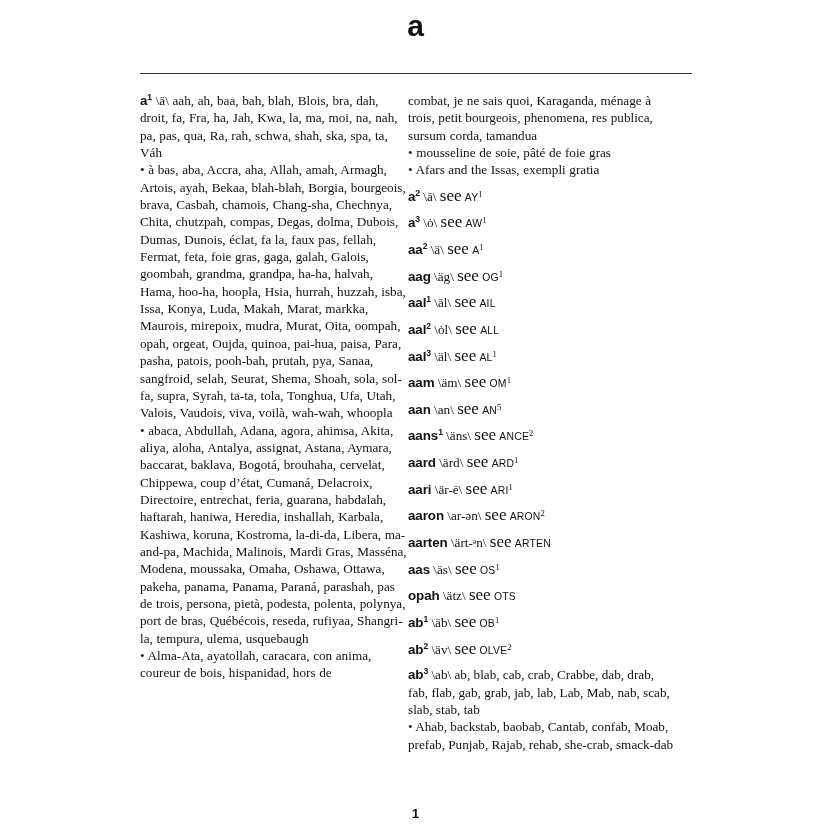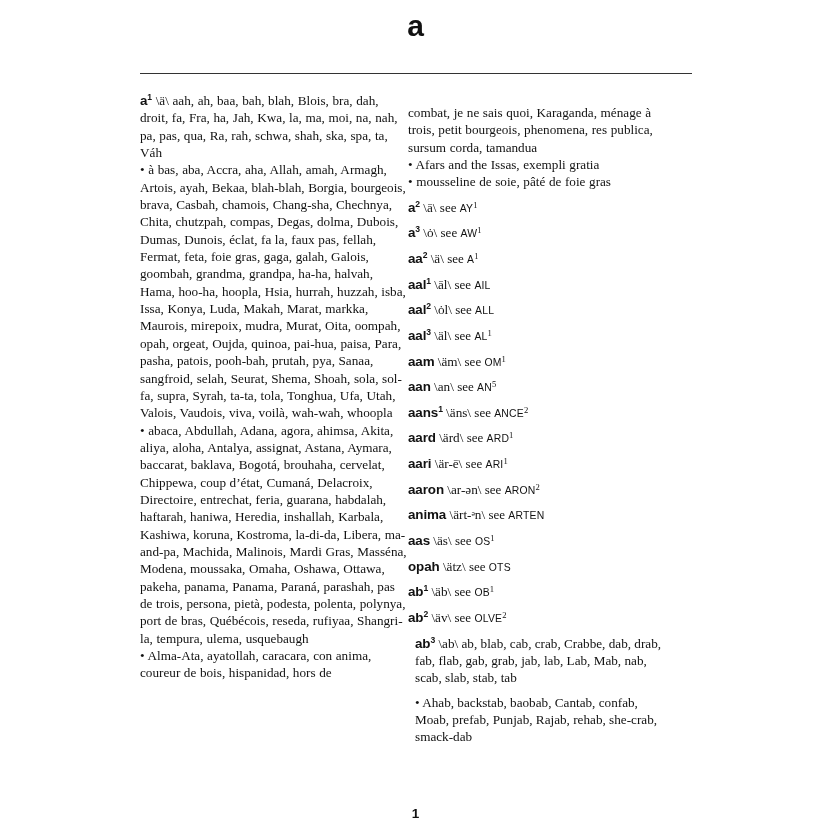--- a/index.html
+++ b/index.html
@@ -66,21 +66,21 @@
   .para {
     font-size: 13.2px;
     line-height: 17.35px;
     text-align: left;
     margin: 0;
     hyphens: none;
     word-spacing: 0.3px;
   }
 
   
-  .para.cont { margin-top: 12px; }
+  .para.cont { margin-top: 0; }
 
   
   .entry {
     font-size: 13.2px;
     line-height: 17.35px;
     margin: 0 0 7.3px 0;
   }
 
   .hw {
     font-family: "Liberation Sans", sans-serif;
@@ -92,41 +92,41 @@
     font-size: 8.6px;
     vertical-align: super;
     line-height: 0;
     font-weight: bold;
   }
   .pron {
     font-family: "Liberation Serif", serif;
     font-size: 13.2px;
   }
   .see {
-    font-size: 13px;
+    font-size: 17px;
   }
   .xref {
     font-family: "Liberation Sans", sans-serif;
     font-size: 10.4px;
     letter-spacing: 0.2px;
   }
   .xref sup {
     font-family: "Liberation Serif", serif;
     font-size: 8.6px;
     vertical-align: super;
     line-height: 0;
     letter-spacing: 0;
   }
   .under { text-decoration: underline; }
 
   
   .entry-block {
     font-size: 13.2px;
     line-height: 17.35px;
-    margin: 7px;
+    margin: 0;
   }
 
   
   .folio {
     position: absolute;
     left: 0;
     top: 806px;
     width: 831px;
     text-align: center;
     font-family: "Liberation Sans", sans-serif;
@@ -155,40 +155,41 @@
       <p class="para">• abaca, Abdullah, Adana, agora, ahimsa, Akita, aliya, aloha, Antalya, assignat, Astana, Aymara, baccarat, baklava, Bogotá, brouhaha, cervelat, Chippewa, coup d’état, Cumaná, Delacroix, Directoire, entrechat, feria, guarana, habdalah, haftarah, haniwa, Heredia, inshallah, Karbala, Kashiwa, koruna, Kostroma, la-di-da, Libera, ma-and-pa, Machida, Malinois, Mardi Gras, Masséna, Modena, moussaka, Omaha, Oshawa, Ottawa, pakeha, panama, Panama, Paraná, parashah, pas de trois, persona, pietà, podesta, polenta, polynya, port de bras, Québécois, reseda, rufiyaa, Shangri-la, tempura, ulema, usquebaugh</p>
 
       <p class="para">• Alma-Ata, ayatollah, caracara, con anima, coureur de bois, hispanidad, hors de</p>
 
     </div>
 
     <div class="col">
 
       <p class="para cont">combat, je ne sais quoi, Karaganda, ménage à trois, petit bourgeois, phenomena, res publica, sursum corda, tamandua</p>
 
+      <p class="para">• mousseline de soie, pâté de foie gras</p>
+
       <p class="para">• Afars and the Issas, exempli gratia</p>
-
-      <p class="para">• mousseline de soie, pâté de foie gras</p>
 
       <div style="height:8px"></div>
 
       <div id="entry-list">
           <p class="entry"><span class="hw">a<sup>2</sup></span> <span class="pron">\ā\</span> <span class="see">see</span> <span class="xref">AY<sup>1</sup></span></p>
           <p class="entry"><span class="hw">a<sup>3</sup></span> <span class="pron">\ȯ\</span> <span class="see">see</span> <span class="xref">AW<sup>1</sup></span></p>
           <p class="entry"><span class="hw">aa<sup>2</sup></span> <span class="pron">\ä\</span> <span class="see">see</span> <span class="xref">A<sup>1</sup></span></p>
+          <p class="entry"><span class="hw">aag</span> <span class="pron">\äg\</span> <span class="see">see</span> <span class="xref">OG<sup>1</sup></span></p>
           <p class="entry"><span class="hw">aal<sup>1</sup></span> <span class="pron">\āl\</span> <span class="see">see</span> <span class="xref">AIL</span></p>
           <p class="entry"><span class="hw">aal<sup>2</sup></span> <span class="pron">\ȯl\</span> <span class="see">see</span> <span class="xref">ALL</span></p>
           <p class="entry"><span class="hw">aal<sup>3</sup></span> <span class="pron">\äl\</span> <span class="see">see</span> <span class="xref">AL<sup>1</sup></span></p>
           <p class="entry"><span class="hw">aam</span> <span class="pron">\äm\</span> <span class="see">see</span> <span class="xref">OM<sup>1</sup></span></p>
           <p class="entry"><span class="hw">aan</span> <span class="pron">\an\</span> <span class="see">see</span> <span class="xref">AN<sup>5</sup></span></p>
           <p class="entry"><span class="hw">aans<sup>1</sup></span> <span class="pron">\äns\</span> <span class="see">see</span> <span class="xref">ANCE<sup>2</sup></span></p>
           <p class="entry"><span class="hw">aard</span> <span class="pron">\ärd\</span> <span class="see">see</span> <span class="xref">ARD<sup>1</sup></span></p>
           <p class="entry"><span class="hw">aari</span> <span class="pron">\är-ē\</span> <span class="see">see</span> <span class="xref">ARI<sup>1</sup></span></p>
           <p class="entry"><span class="hw">aaron</span> <span class="pron">\ar-ən\</span> <span class="see">see</span> <span class="xref">ARON<sup>2</sup></span></p>
-          <p class="entry"><span class="hw">anima</span> <span class="pron">\ärt-ᵊn\</span> <span class="see">see</span> <span class="xref">ARTEN</span></p>
+          <p class="entry"><span class="hw">aarten</span> <span class="pron">\ärt-ᵊn\</span> <span class="see">see</span> <span class="xref">ARTEN</span></p>
           <p class="entry"><span class="hw">aas</span> <span class="pron">\äs\</span> <span class="see">see</span> <span class="xref">OS<sup>1</sup></span></p>
           <p class="entry"><span class="hw">opah</span> <span class="pron">\ätz\</span> <span class="see">see</span> <span class="xref">OTS</span></p>
           <p class="entry"><span class="hw">ab<sup>1</sup></span> <span class="pron">\äb\</span> <span class="see">see</span> <span class="xref">OB<sup>1</sup></span></p>
           <p class="entry"><span class="hw">ab<sup>2</sup></span> <span class="pron">\äv\</span> <span class="see">see</span> <span class="xref">OLVE<sup>2</sup></span></p>
         </div>
 
       <p class="entry-block"><span class="hw"><span>ab</span><sup>3</sup></span> <span class="pron">\ab\</span> <span>ab, blab, cab, crab, Crabbe, dab, drab, fab, flab, gab, grab, jab, lab, Lab, Mab, nab, scab, slab, stab, tab</span></p>
 
       <p class="entry-block">• Ahab, backstab, baobab, Cantab, confab, Moab, prefab, Punjab, Rajab, rehab, she-crab, smack-dab</p>
 

